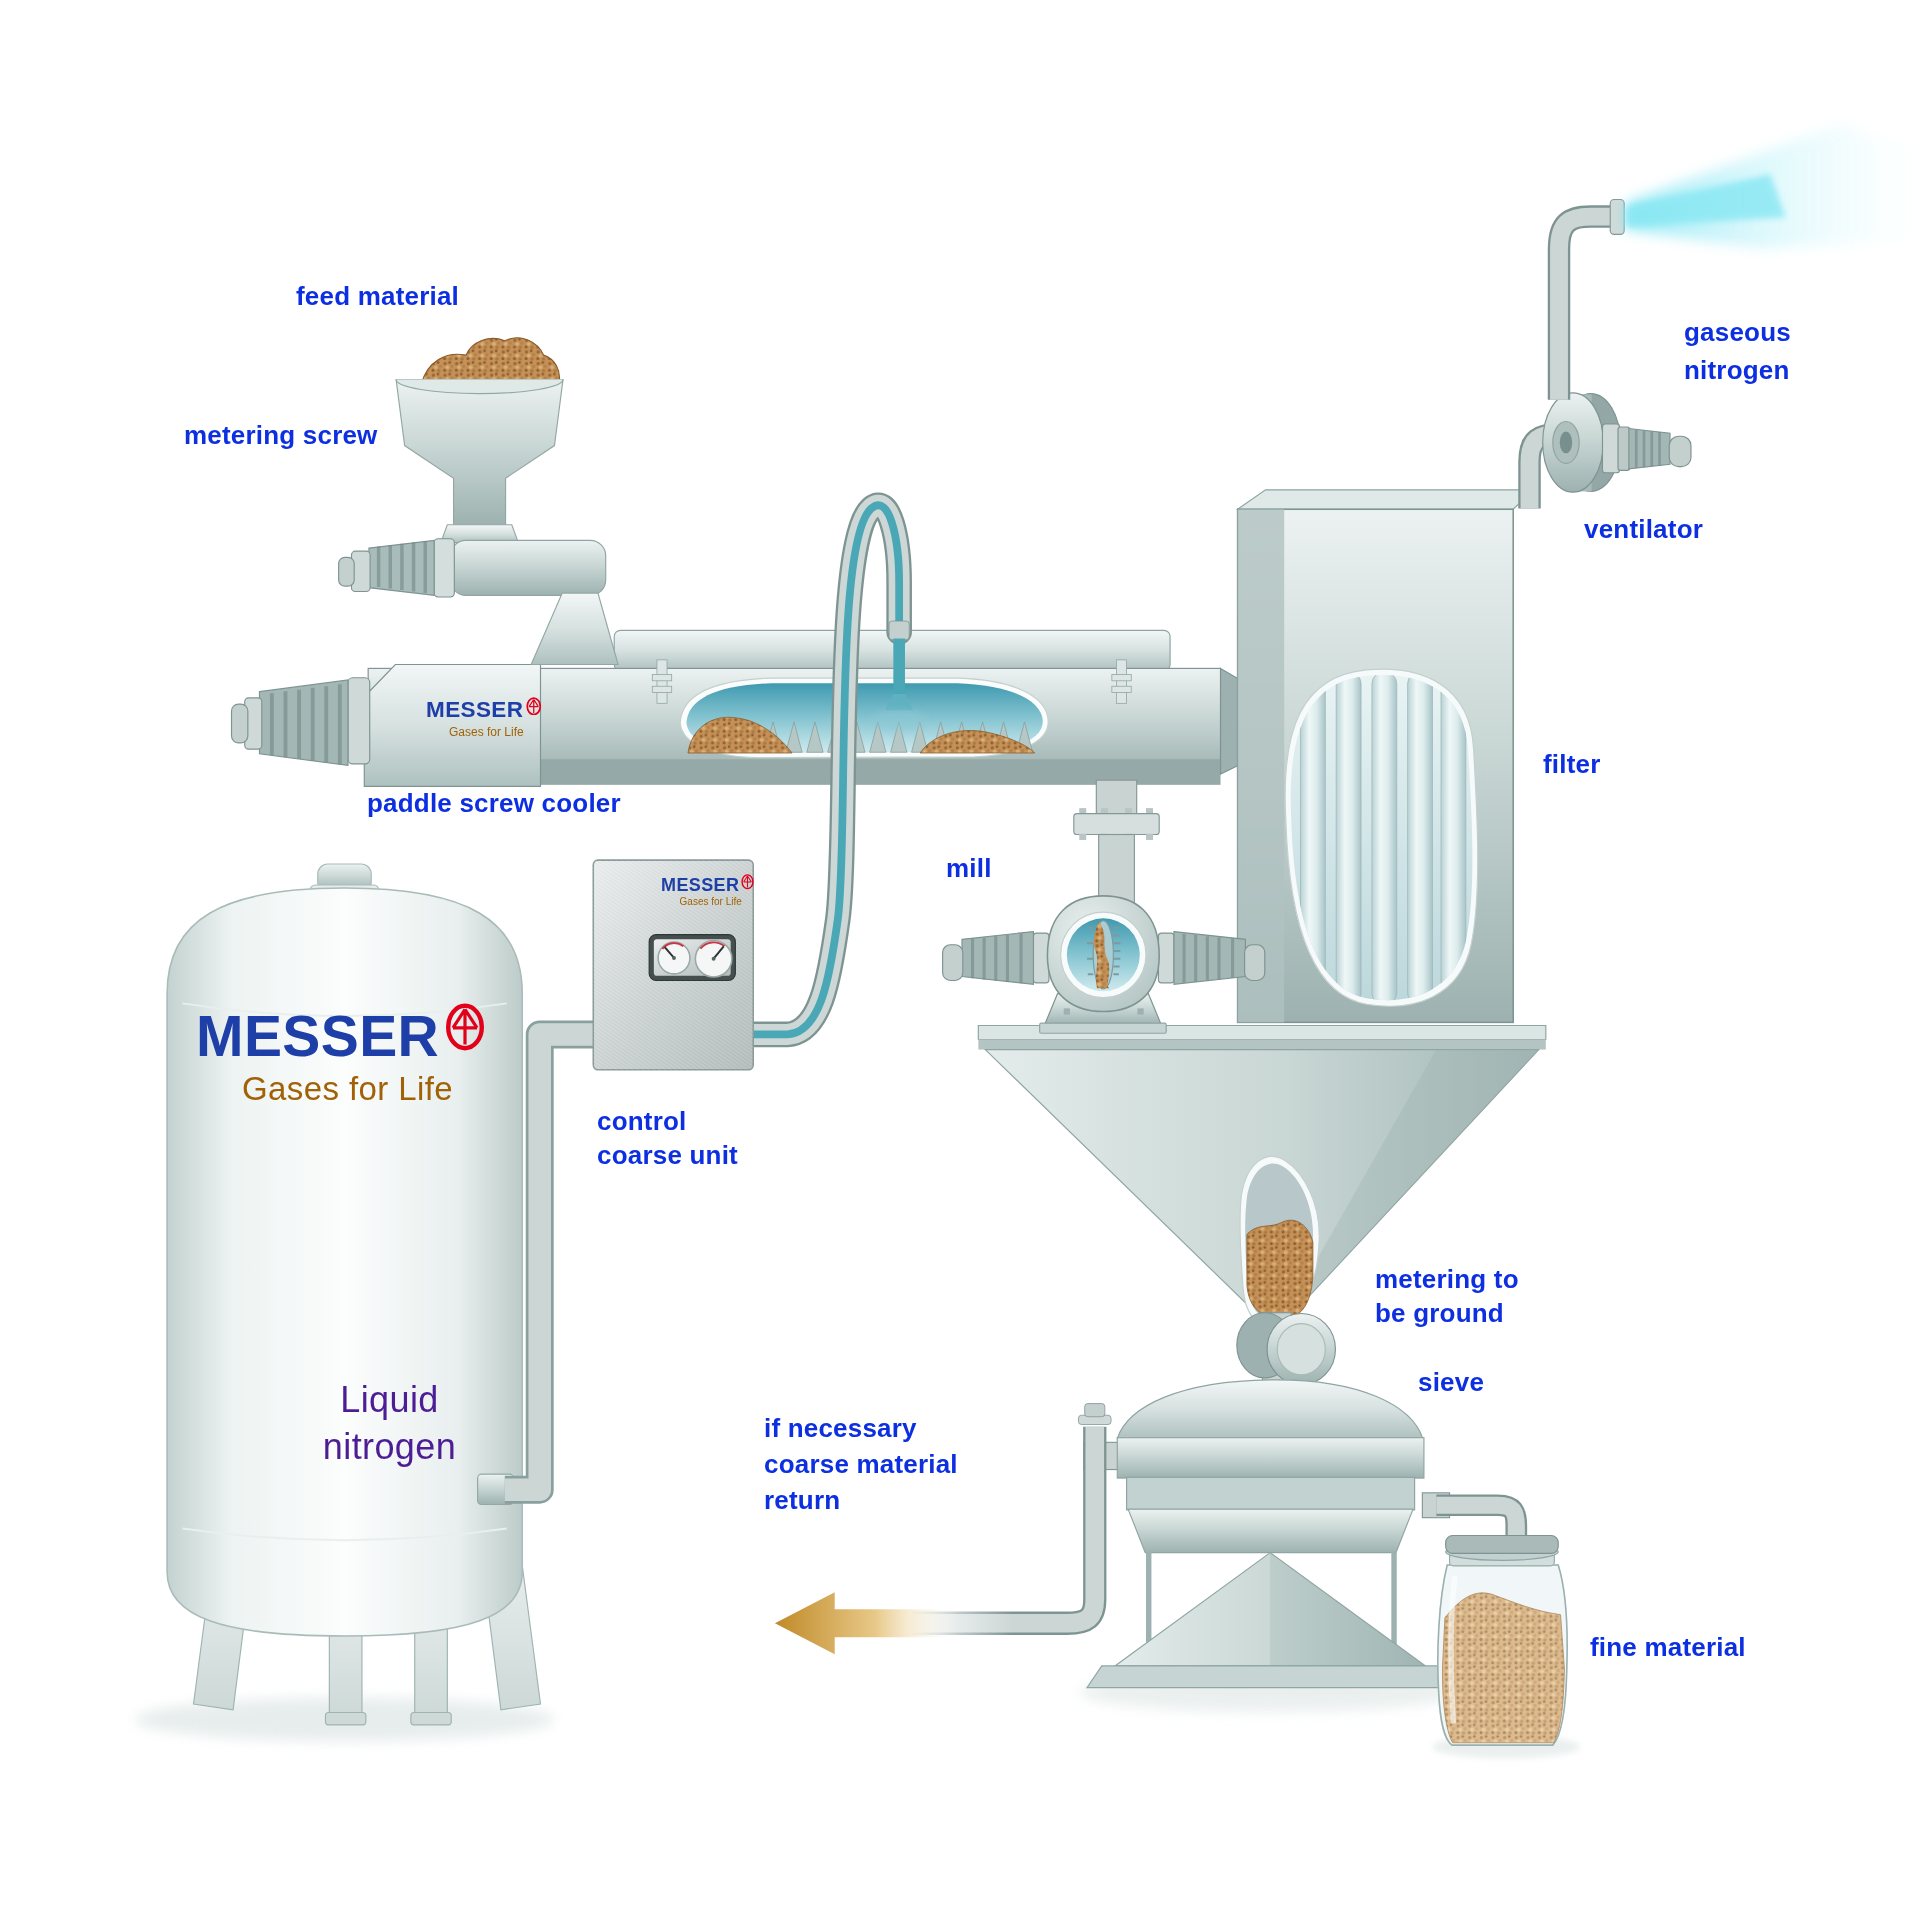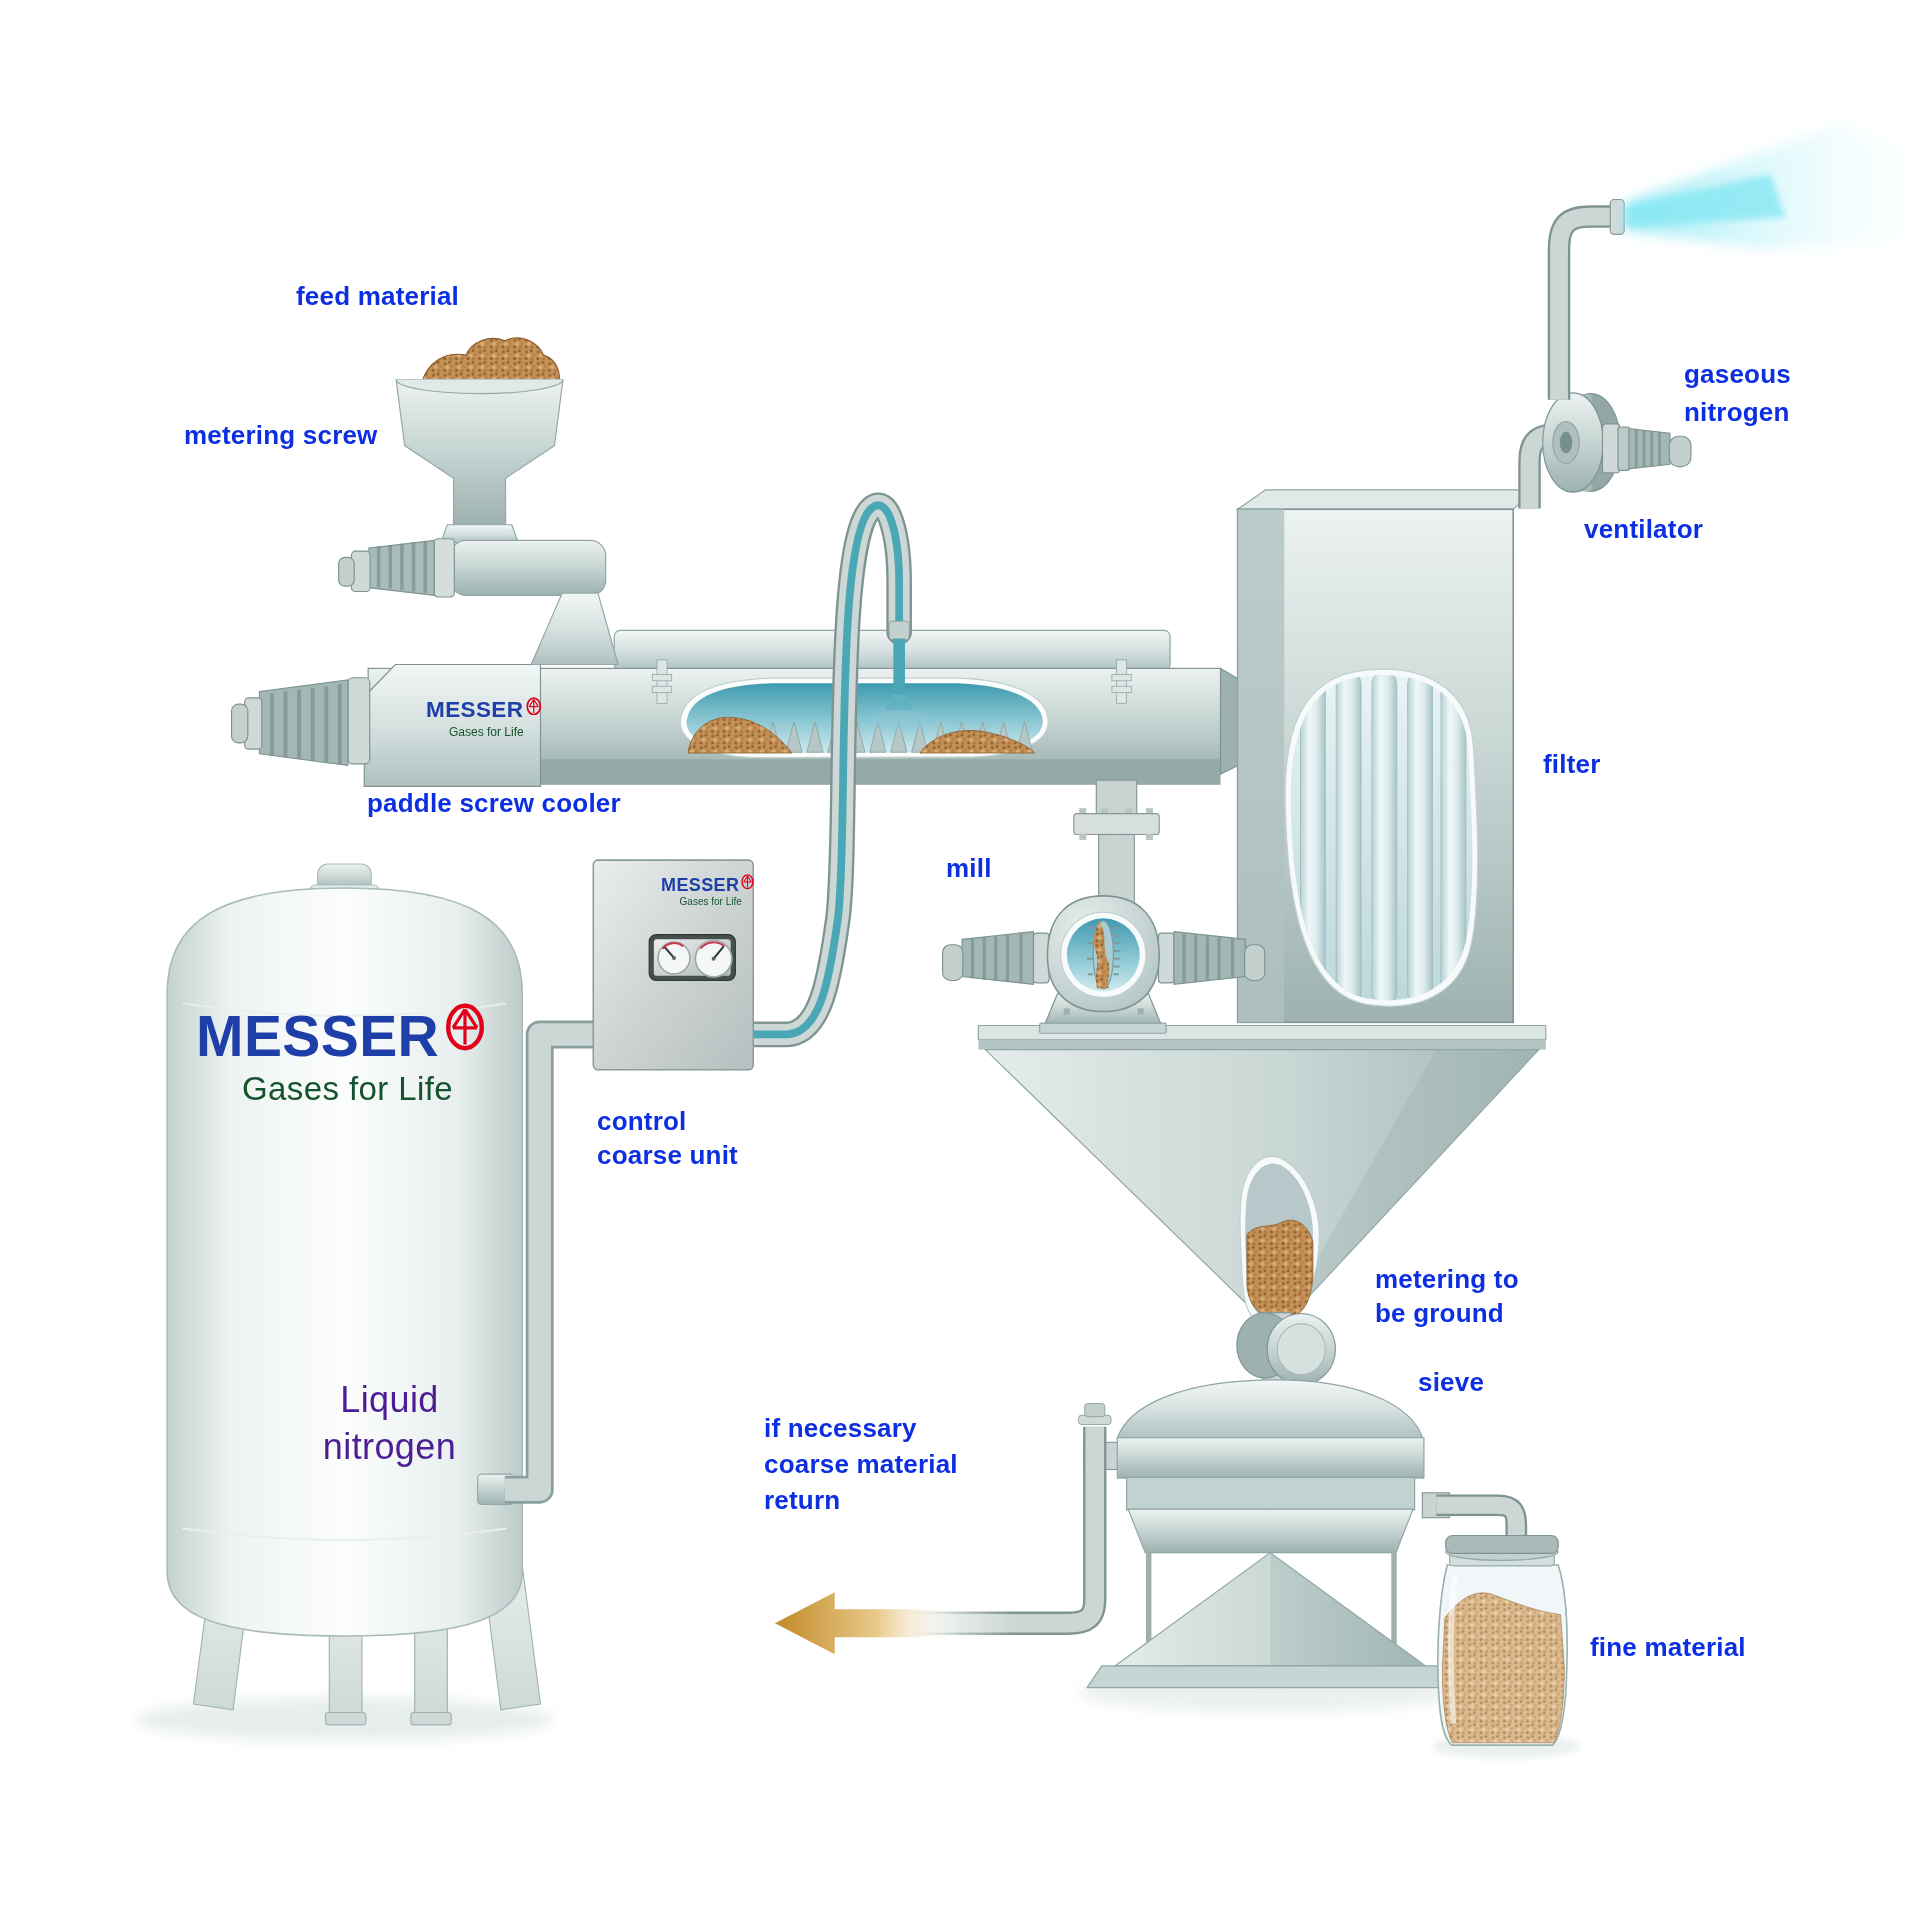--- a/index.html
+++ b/index.html
@@ -1,27 +1,27 @@
 <!DOCTYPE html>
 <html style="font-size:6.2px"><head>
 <meta charset="utf-8">
 <style>
   html,body{margin:0;padding:0;background:#ffffff;}
   #canvas{position:relative;width:1926px;height:1926px;background:#ffffff;overflow:hidden;
           font-family:"Liberation Sans",sans-serif;}
   #machinery{position:absolute;left:0;top:0;}
   .lbl{position:absolute;font:700 26px/1.32 "Liberation Sans",sans-serif;color:#0d2fe2;
        white-space:pre-line;letter-spacing:0.2px;}
-  .lbl.gas{line-height:1.45;margin-top:42px;}
+  .lbl.gas{line-height:1.45;}
   .lbl.tanktext{font-weight:400;font-size:36px;line-height:1.3;width:349px;text-align:center;
        letter-spacing:0.4px;color:#4c1d95;}
   .messer{position:absolute;color:#1e3ea8;}
   .m-row{display:flex;align-items:flex-start;}
   .m-name{font-weight:700;letter-spacing:0.4px;line-height:1;text-align:center;}
-  .m-tag{color:#14532d;font-weight:400;}
+  .m-tag{color:#a16207;font-weight:400;}
   .tank-logo .m-name{font-size:57px;}
   .tank-logo .m-star{width:40px;height:48px;margin:-5.4px 0 0 5.4px;}
   .tank-logo .m-tag{font-size:33px;margin:5.4px 0 0 46px;letter-spacing:0.4px;}
   .cooler-logo .m-name{font-size:22.5px;}
   .cooler-logo .m-star{width:15.5px;height:18.6px;margin:-2.3px 0 0 2.3px;}
   .cooler-logo .m-tag{font-size:12px;margin:3.1px 0 0 23px;}
   .valve-logo .m-name{font-size:18px;}
   .valve-logo .m-star{width:13px;height:15.5px;margin:-1.9px 0 0 1.9px;}
   .valve-logo .m-tag{font-size:10px;margin:2.3px 0 0 18.6px;}
 </style>

